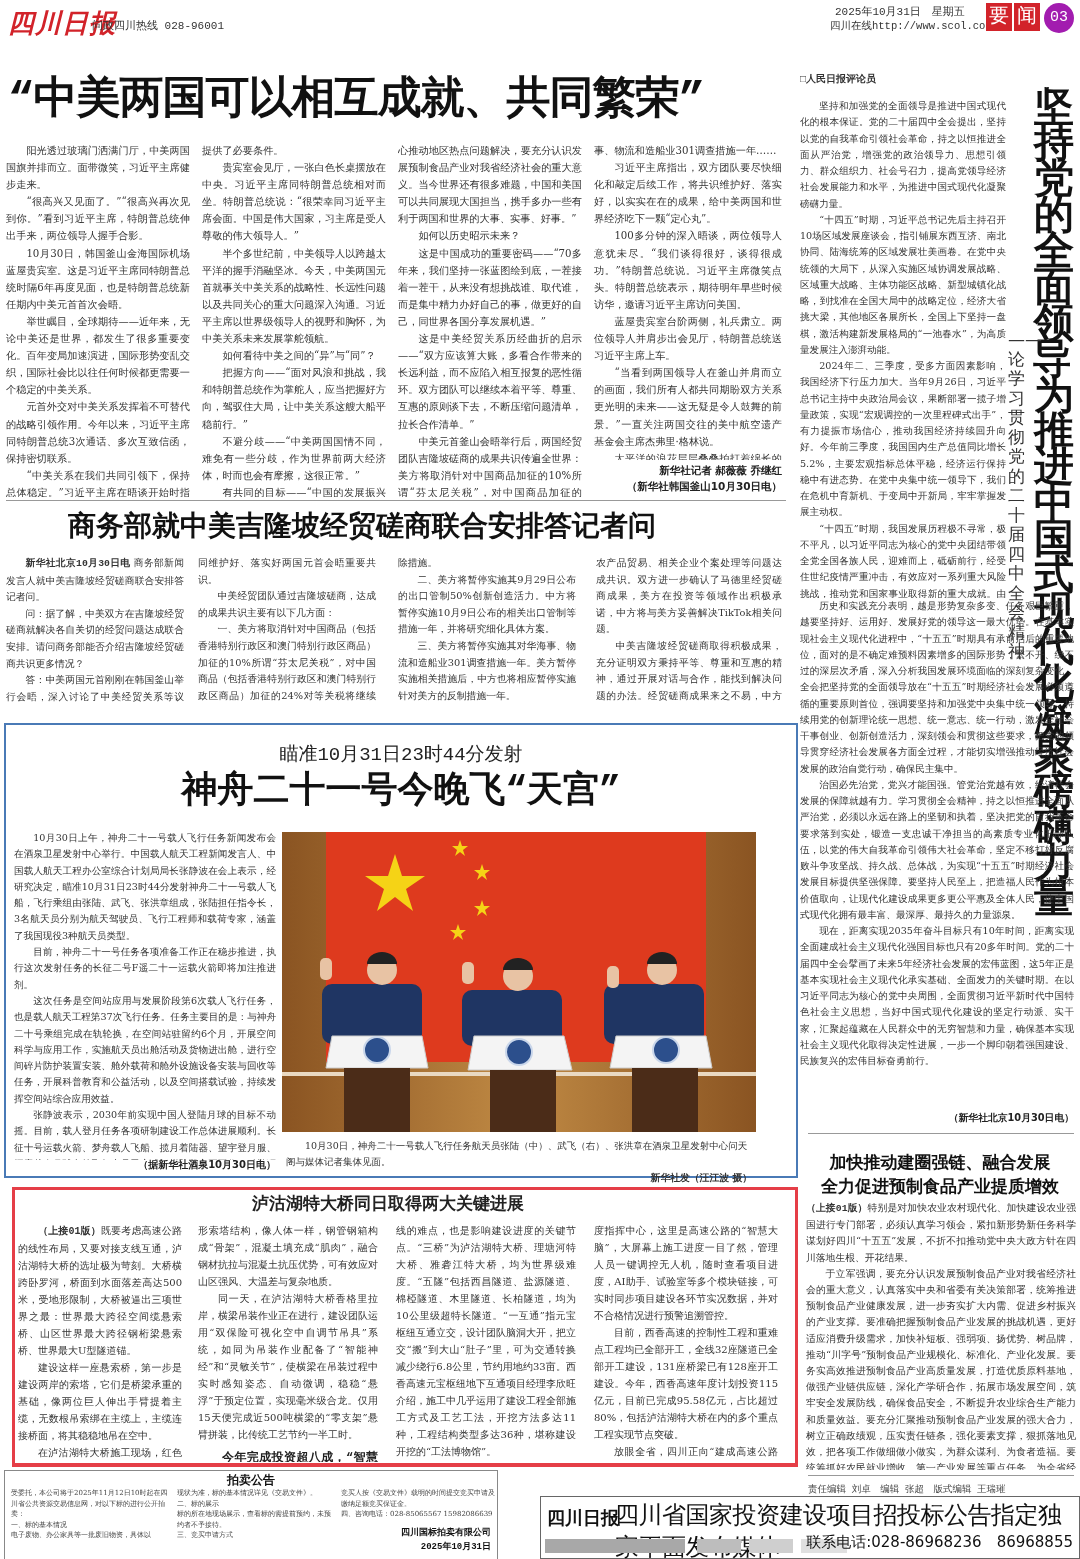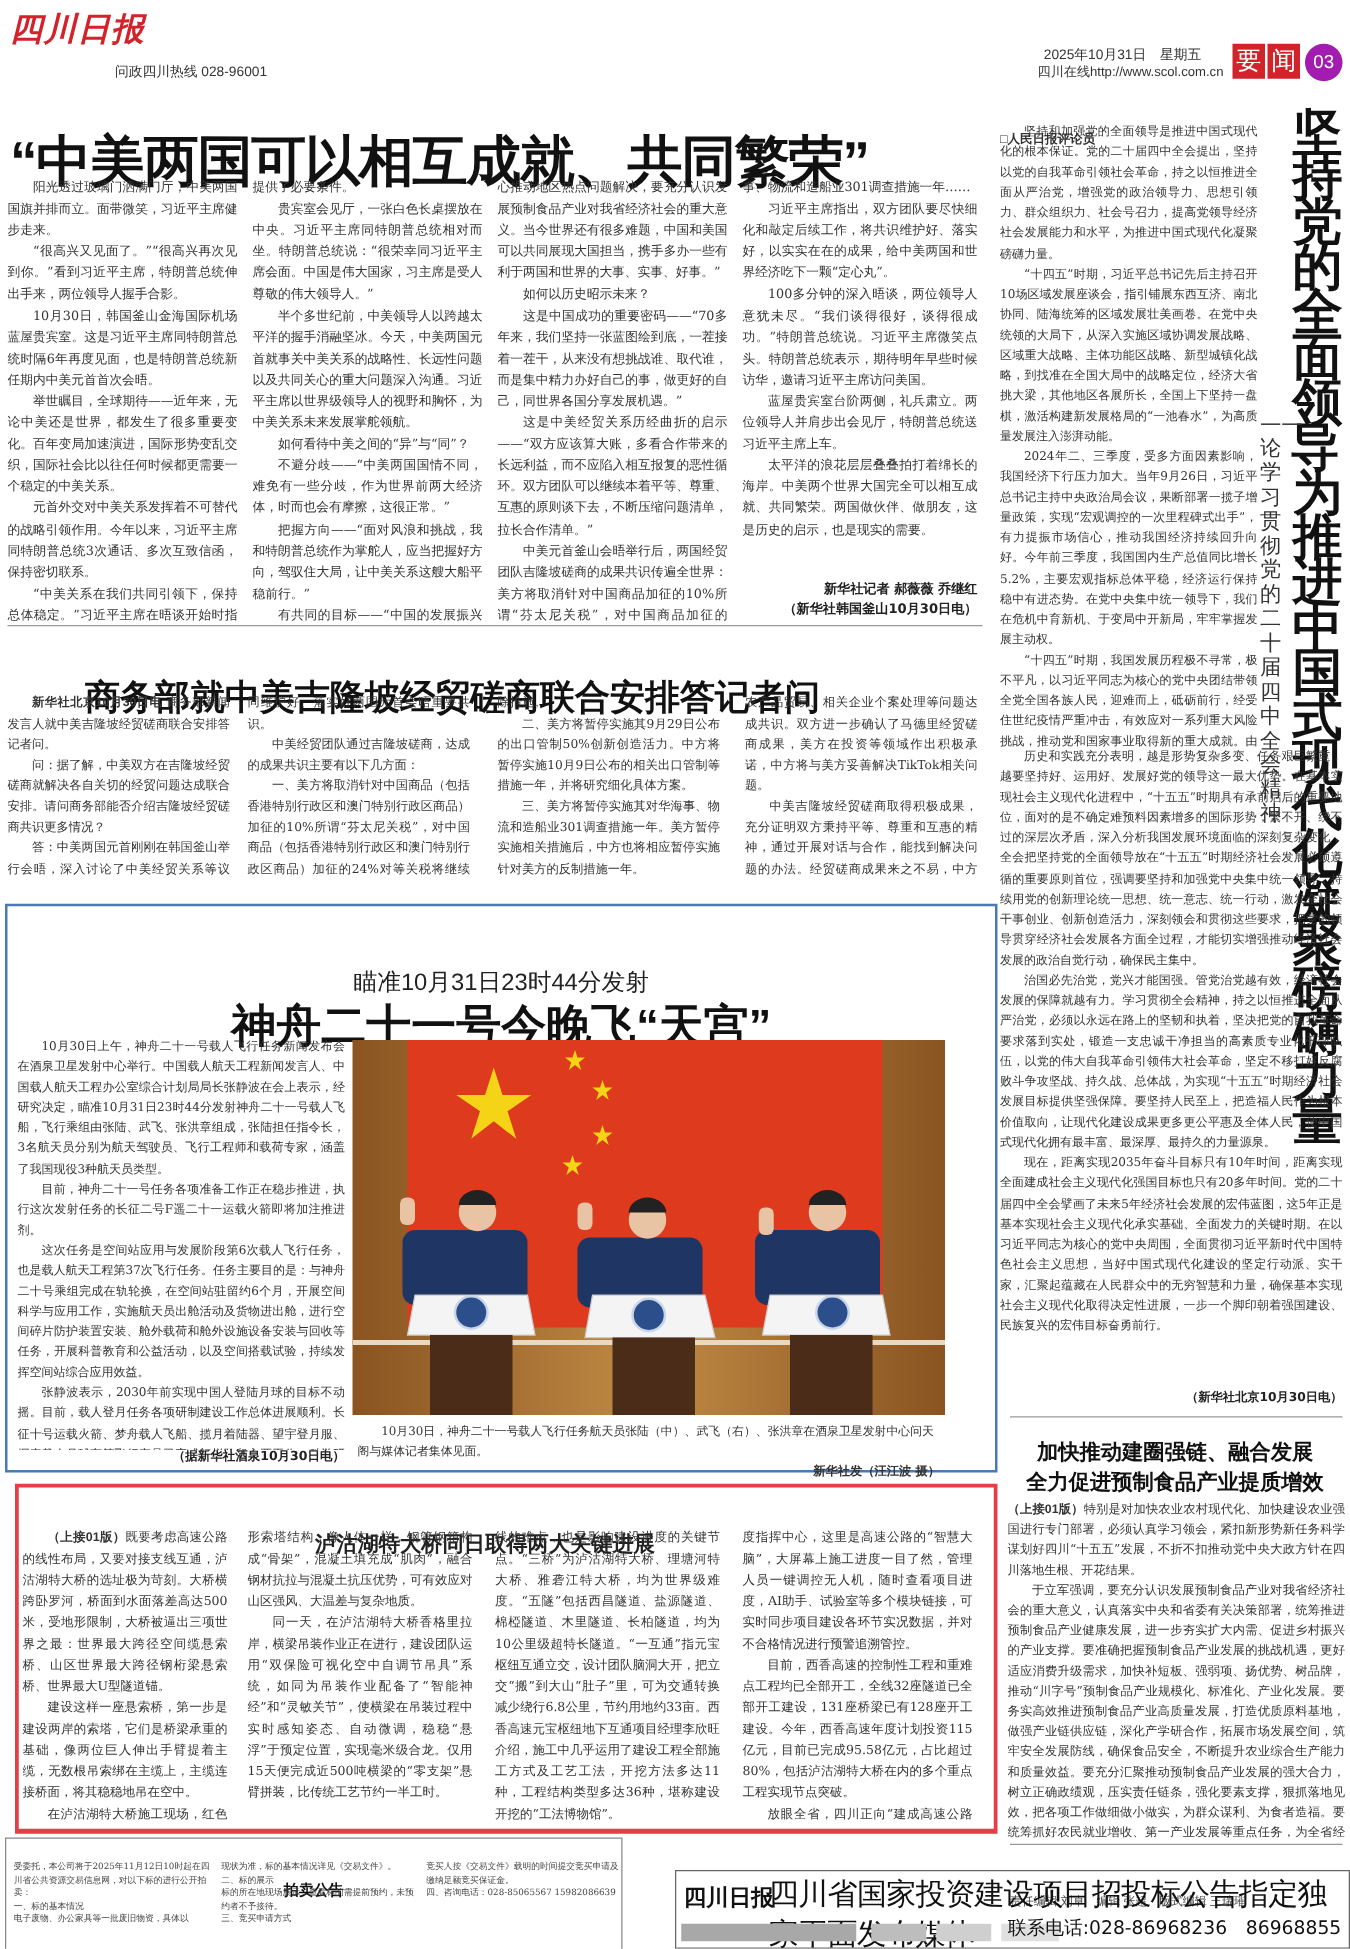--- a/index.html
+++ b/index.html
@@ -1,19 +1,19 @@
 <!DOCTYPE html>
 <html><head>
 <meta charset="utf-8">
 <style>
   * { box-sizing: border-box; margin: 0; padding: 0; }
   html, body { width: 1080px; height: 1559px; background: #fff; overflow: hidden; }
   body { position: relative; font-family: "DejaVu Serif", "Liberation Serif", serif; color: #222; }
   .abs { position: absolute; }
-  .sans { font-family: Liberation Sans, sans-serif; margin-top: 32px; }
+  .sans { font-family: Liberation Mono, monospace; }
 
   
   .logo { left: 8px; top: 6px; font-size: 26px; font-weight: bold; font-style: italic; color: #d2232a; letter-spacing: 1px; font-family: "DejaVu Serif", serif; }
   .hotline { left: 92px; top: 18px; font-size: 11px; color: #333; }
   .date { left: 835px; top: 4px; font-size: 11px; color: #333; }
   .site { left: 830px; top: 19px; font-size: 10.5px; color: #333; }
   .section-tag { top: 3px; width: 26px; height: 28px; background: #d2232a; color: #fff; font-size: 20px; text-align: center; line-height: 28px; }
   .page-no { left: 1044px; top: 3px; width: 30px; height: 30px; border-radius: 50%; background: #a21caf; color: #fff; font-size: 15px; text-align: center; line-height: 30px; }
 
   .headline1 { left: 8px; top: 68px; font-size: 44px; font-weight: bold; letter-spacing: -1px; color: #111; }
@@ -77,37 +77,38 @@
   <p>举世瞩目，全球期待——近年来，无论中美还是世界，都发生了很多重要变化。百年变局加速演进，国际形势变乱交织，国际社会比以往任何时候都更需要一个稳定的中美关系。</p>
   <p>元首外交对中美关系发挥着不可替代的战略引领作用。今年以来，习近平主席同特朗普总统3次通话、多次互致信函，保持密切联系。</p>
   <p>“中美关系在我们共同引领下，保持总体稳定。”习近平主席在晤谈开始时指出。</p>
 
 </div>
 <div class="abs col" style="left:202px;top:142px;width:184px;height:355px;">
   <p class="noindent">提供了必要条件。</p>
   <p>贵宾室会见厅，一张白色长桌摆放在中央。习近平主席同特朗普总统相对而坐。特朗普总统说：“很荣幸同习近平主席会面。中国是伟大国家，习主席是受人尊敬的伟大领导人。”</p>
   <p>半个多世纪前，中美领导人以跨越太平洋的握手消融坚冰。今天，中美两国元首就事关中美关系的战略性、长远性问题以及共同关心的重大问题深入沟通。习近平主席以世界级领导人的视野和胸怀，为中美关系未来发展掌舵领航。</p>
   <p>如何看待中美之间的“异”与“同”？</p>
+  <p>把握方向——“面对风浪和挑战，我和特朗普总统作为掌舵人，应当把握好方向，驾驭住大局，让中美关系这艘大船平稳前行。”</p>
   <p>不避分歧——“中美两国国情不同，难免有一些分歧，作为世界前两大经济体，时而也会有摩擦，这很正常。”</p>
-  <p>把握方向——“面对风浪和挑战，我和特朗普总统作为掌舵人，应当把握好方向，驾驭住大局，让中美关系这艘大船平稳前行。”</p>
   <p>有共同的目标——“中国的发展振兴同特朗普总统要实现的‘让美国再次伟大’是并行不悖的，中美两国完全可以相互成就、共同繁荣。”</p>
 
 </div>
 <div class="abs col" style="left:398px;top:142px;width:184px;height:355px;">
   <p class="noindent">心推动地区热点问题解决，要充分认识发展预制食品产业对我省经济社会的重大意义。当今世界还有很多难题，中国和美国可以共同展现大国担当，携手多办一些有利于两国和世界的大事、实事、好事。”</p>
   <p>如何以历史昭示未来？</p>
   <p>这是中国成功的重要密码——“70多年来，我们坚持一张蓝图绘到底，一茬接着一茬干，从来没有想挑战谁、取代谁，而是集中精力办好自己的事，做更好的自己，同世界各国分享发展机遇。”</p>
   <p>这是中美经贸关系历经曲折的启示——“双方应该算大账，多看合作带来的长远利益，而不应陷入相互报复的恶性循环。双方团队可以继续本着平等、尊重、互惠的原则谈下去，不断压缩问题清单，拉长合作清单。”</p>
   <p>中美元首釜山会晤举行后，两国经贸团队吉隆坡磋商的成果共识传遍全世界：美方将取消针对中国商品加征的10%所谓“芬太尼关税”，对中国商品加征的24%对等关税将继续暂停一年，中方将相应调整针对美方上述关税的反制措施；美方将暂停实施其9月29日公布的出口管制50%穿透性规则一年；美方将暂停实施其对华海</p>
 </div>
 <div class="abs col" style="left:594px;top:142px;width:188px;height:318px;">
   <p class="noindent">事、物流和造船业301调查措施一年……</p>
   <p>习近平主席指出，双方团队要尽快细化和敲定后续工作，将共识维护好、落实好，以实实在在的成果，给中美两国和世界经济吃下一颗“定心丸”。</p>
   <p>100多分钟的深入晤谈，两位领导人意犹未尽。“我们谈得很好，谈得很成功。”特朗普总统说。习近平主席微笑点头。特朗普总统表示，期待明年早些时候访华，邀请习近平主席访问美国。</p>
   <p>蓝屋贵宾室台阶两侧，礼兵肃立。两位领导人并肩步出会见厅，特朗普总统送习近平主席上车。</p>
+  <p>“当看到两国领导人在釜山并肩而立的画面，我们所有人都共同期盼双方关系更光明的未来——这无疑是令人鼓舞的前景。”一直关注两国交往的美中航空遗产基金会主席杰弗里·格林说。</p>
   <p>太平洋的浪花层层叠叠拍打着绵长的海岸。中美两个世界大国完全可以相互成就、共同繁荣。两国做伙伴、做朋友，这是历史的启示，也是现实的需要。</p>
 </div>
 <div class="abs byline" style="left:594px;top:464px;width:188px;">新华社记者 郝薇薇 乔继红</div>
 <div class="abs byline" style="left:594px;top:480px;width:188px;">（新华社韩国釜山10月30日电）</div>
 
 <div class="abs rule" style="left:6px;top:500px;width:780px;"></div>
 
 <h2 class="abs headline2 sans">商务部就中美吉隆坡经贸磋商联合安排答记者问</h2>
 <div class="abs col" style="left:6px;top:555px;width:178px;height:150px;font-size:9.8px;line-height:16.6px;">
   <p><b class="sans">新华社北京10月30日电</b> <span>商务部新闻发言人就中美吉隆坡经贸磋商联合安排答记者问。</span></p>

